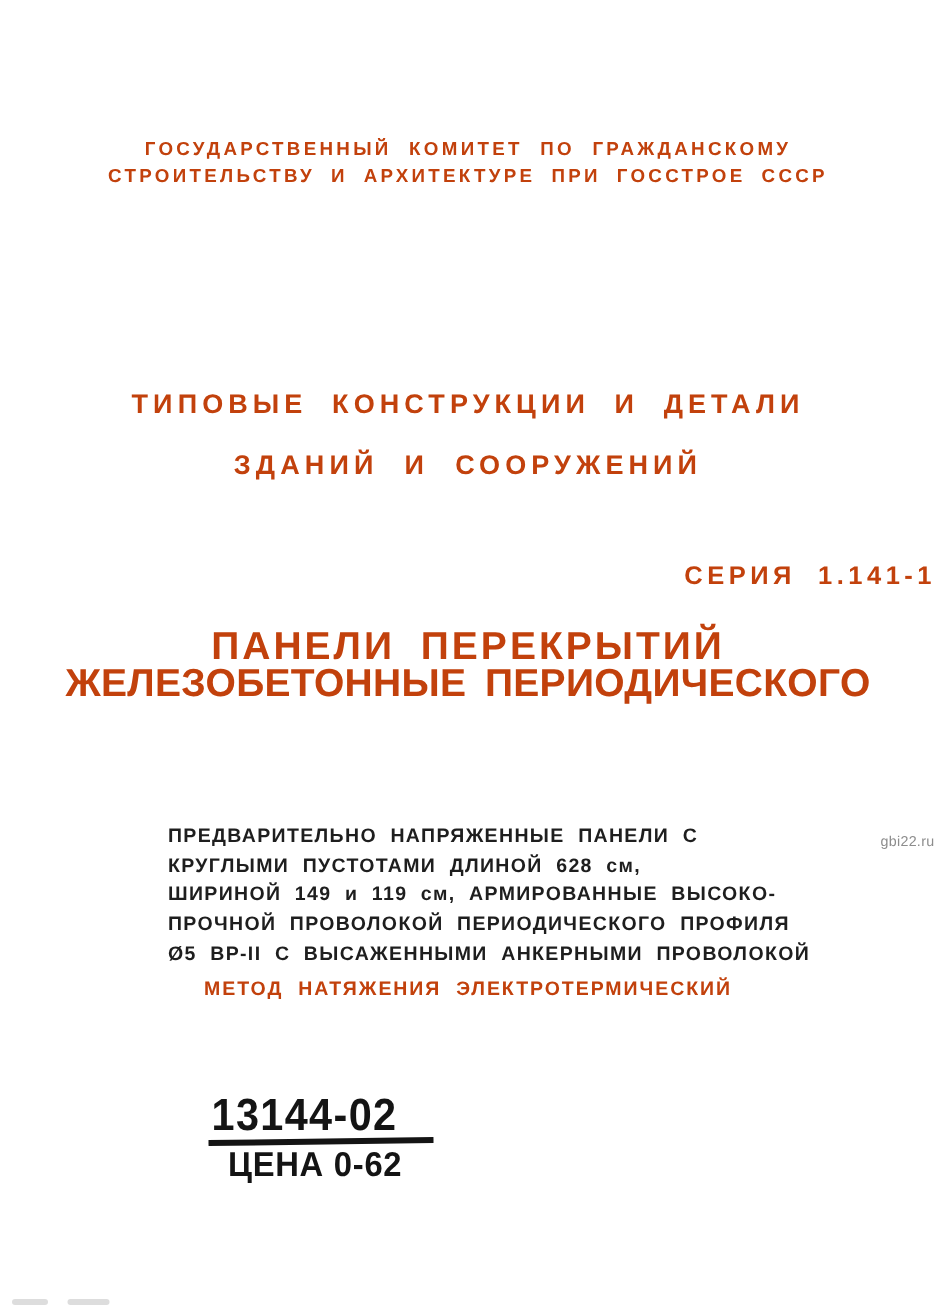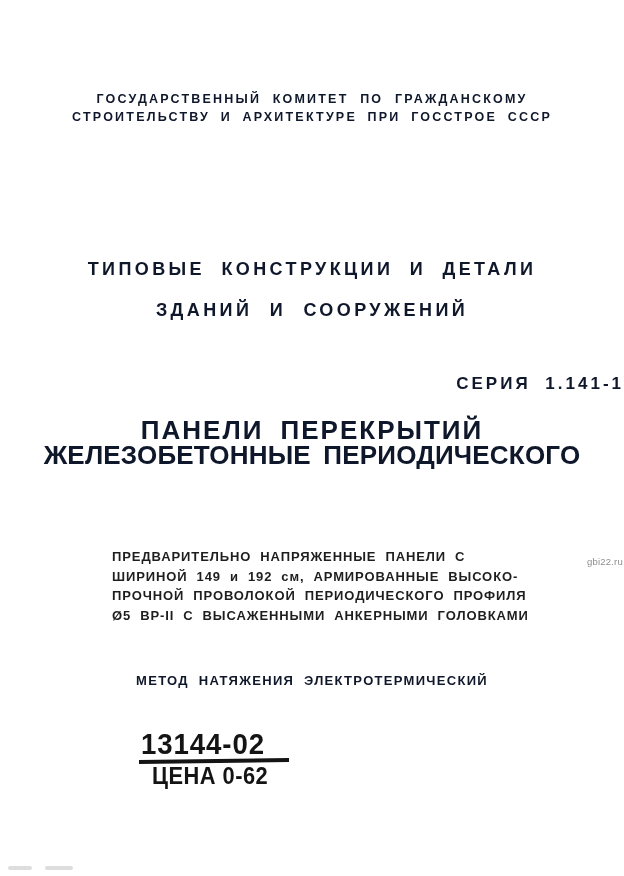--- a/index.html
+++ b/index.html
@@ -13,21 +13,21 @@
     font-family: "Liberation Sans", sans-serif;
     color: #1e1e1e;
   }
   .t {
     position: absolute;
     left: 0;
     width: 624px;
     text-align: center;
     font-weight: bold;
     white-space: nowrap;
-    color: #0f172a;
+    color: #c2410c;
   }
   .org-line1 { top: 92px;  font-size: 12.5px; letter-spacing: 2.2px; word-spacing: 6px; }
   .org-line2 { top: 110px; font-size: 12.5px; letter-spacing: 2.2px; word-spacing: 5px; }
   .series-line1 { top: 259px; font-size: 18px; letter-spacing: 3.4px; word-spacing: 8px; }
   .series-line2 { top: 300px; font-size: 18px; letter-spacing: 3.4px; word-spacing: 9px; }
   .series-number { top: 374px; font-size: 17px; letter-spacing: 3px; word-spacing: 7px; text-align: right; }
   .main-title1 { top: 415px; font-size: 26px; letter-spacing: 2px; word-spacing: 8px; }
   .main-title2 { top: 440px; font-size: 26px; letter-spacing: 0.2px; word-spacing: 5px; }
   .issue { top: 495px; font-size: 16px; letter-spacing: 2px; word-spacing: 6px; }
   .description {
@@ -38,21 +38,21 @@
     text-align: left;
     font-weight: bold;
     font-size: 13px;
     line-height: 19.7px;
     letter-spacing: 0.9px;
     word-spacing: 4.5px;
     color: #1e1e1e;
     margin-top: 18px;
   }
   .description .line { display: block; white-space: nowrap; }
-  .method { top: 673px; font-size: 13px; letter-spacing: 1.3px; word-spacing: 5px; }
+  .method { top: 651px; font-size: 13px; letter-spacing: 1.3px; word-spacing: 5px; }
   .stamp-code {
     position: absolute;
     left: 141px;
     top: 729px;
     font-size: 30px;
     font-weight: bold;
     line-height: 1;
     letter-spacing: 1px;
     transform: scaleX(0.92);
     transform-origin: left top;
@@ -113,23 +113,24 @@
   <div class="t series-line2">ЗДАНИЙ И СООРУЖЕНИЙ</div>
 
   <div class="t series-number">СЕРИЯ 1.141-1</div>
 
   <div class="t main-title1">ПАНЕЛИ ПЕРЕКРЫТИЙ</div>
   <div class="t main-title2">ЖЕЛЕЗОБЕТОННЫЕ ПЕРИОДИЧЕСКОГО</div>
 
 
   <div class="description">
     <span class="line">ПРЕДВАРИТЕЛЬНО НАПРЯЖЕННЫЕ ПАНЕЛИ С</span>
-    <span class="line">ШИРИНОЙ 149 и 192 см, АРМИРОВАННЫЕ ВЫСОКО-</span>
+    <span class="line">КРУГЛЫМИ ПУСТОТАМИ ДЛИНОЙ 628 см,</span>
+    <span class="line">ШИРИНОЙ 149 и 119 см, АРМИРОВАННЫЕ ВЫСОКО-</span>
     <span class="line">ПРОЧНОЙ ПРОВОЛОКОЙ ПЕРИОДИЧЕСКОГО ПРОФИЛЯ</span>
-    <span class="line">Ø5 ВР-II С ВЫСАЖЕННЫМИ АНКЕРНЫМИ ГОЛОВКАМИ</span>
+    <span class="line">Ø5 ВР-II С ВЫСАЖЕННЫМИ АНКЕРНЫМИ ПРОВОЛОКОЙ</span>
   </div>
 
   <div class="t method">МЕТОД НАТЯЖЕНИЯ ЭЛЕКТРОТЕРМИЧЕСКИЙ</div>
 
   <div class="stamp-code">13144-02</div>
   <div class="stamp-underline"></div>
   <div class="stamp-price">ЦЕНА 0-62</div>
 
   <div class="watermark">gbi22.ru</div>
 

